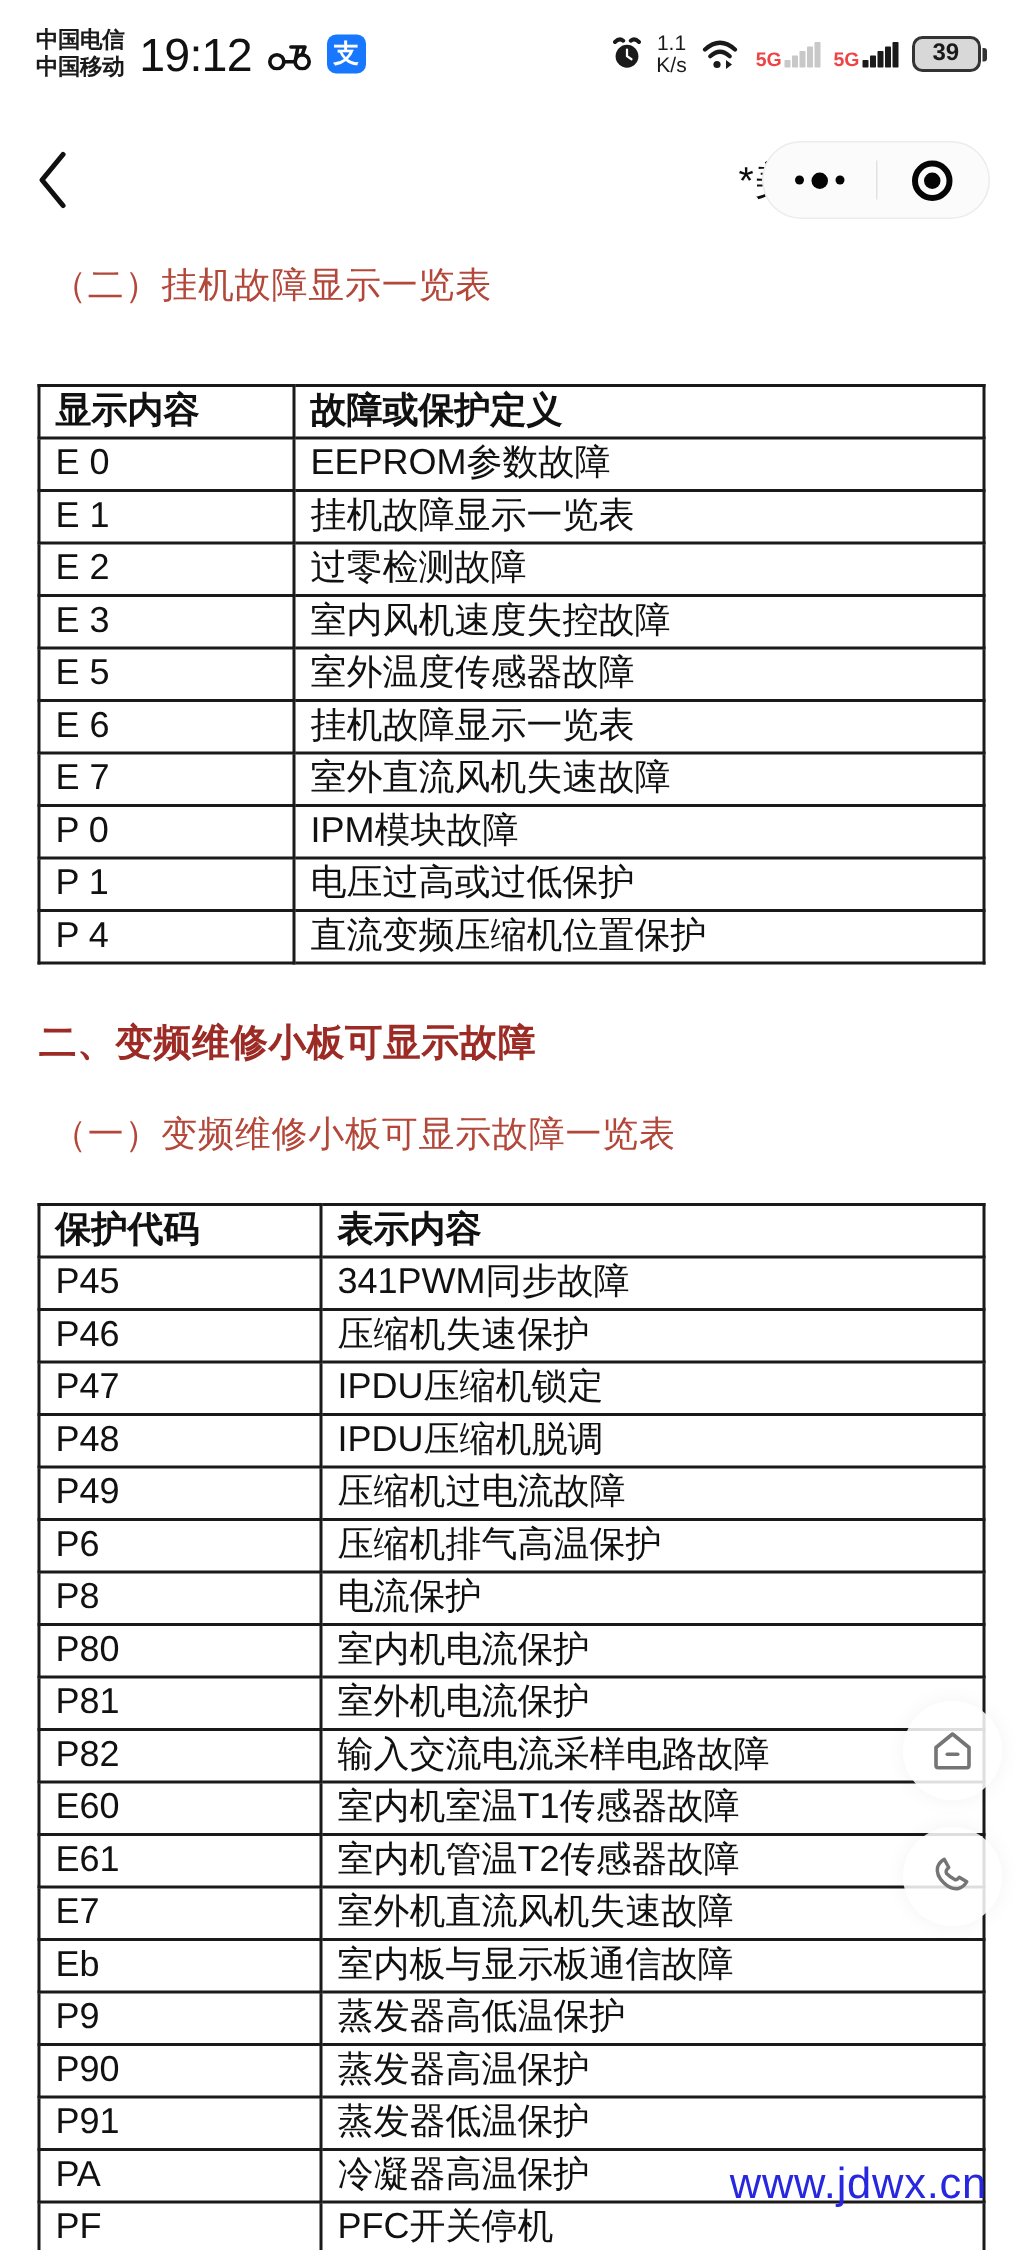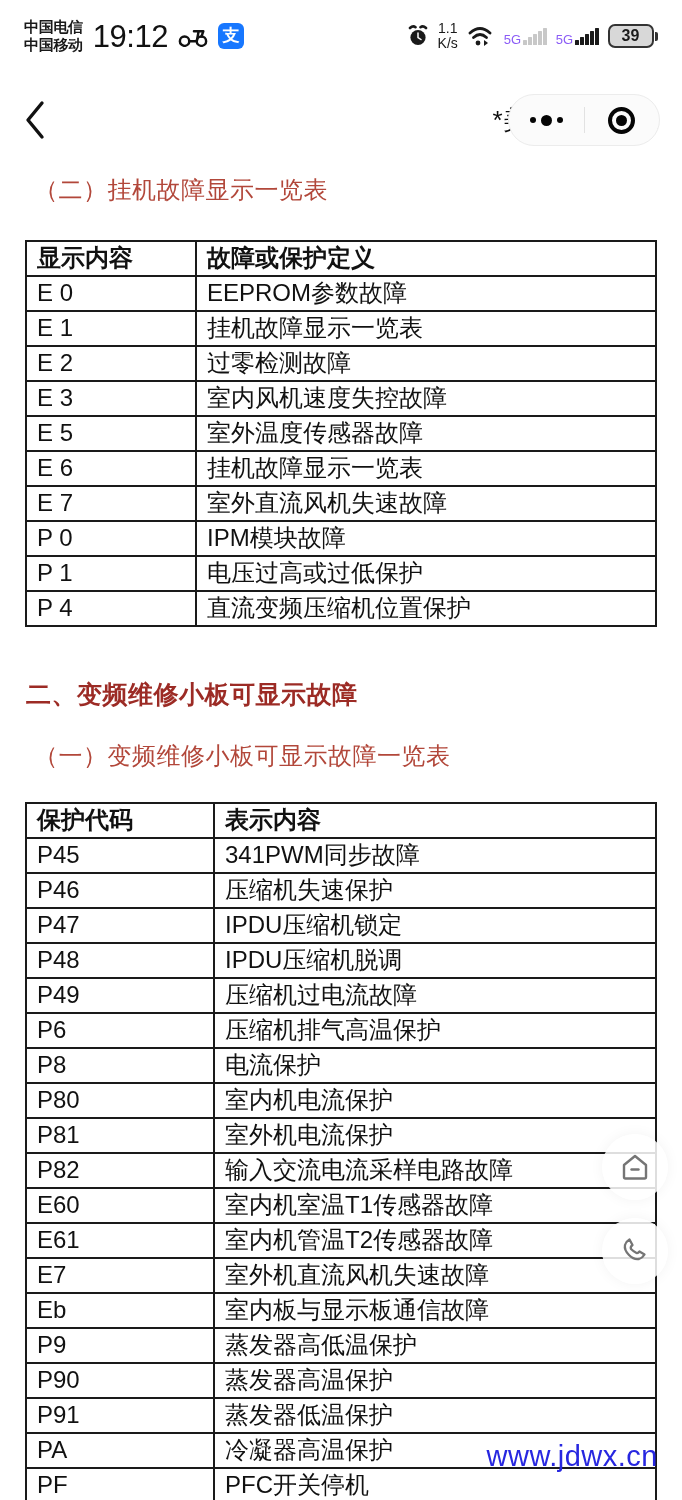--- a/index.html
+++ b/index.html
@@ -28,21 +28,21 @@
   .alipay-icon {
     width:26px; height:26px; border-radius:6px; background:#1777FF;
     color:#fff; font-size:17px; font-weight:700; line-height:26px; text-align:center;
   }
   .sb-right { display:flex; align-items:center; gap:9px; }
   .netspeed {
     display:flex; flex-direction:column; align-items:center;
     font-size:14px; line-height:15px; color:#1a1a1a; font-weight:500;
   }
   .sig-group { display:flex; align-items:flex-end; gap:2px; }
-  .sig-label { font-size:13px; font-weight:400; color:#8b5cf6; line-height:11px; }
+  .sig-label { font-size:13px; font-weight:700; color:#ef4444; line-height:11px; }
   .bars { display:flex; align-items:flex-end; gap:1.5px; height:17px; }
   .bars i { display:block; width:3.5px; background:#1a1a1a; border-radius:0.5px; }
   .bars i:nth-child(1){height:5px;} .bars i:nth-child(2){height:8px;}
   .bars i:nth-child(3){height:11px;} .bars i:nth-child(4){height:14px;}
   .bars i:nth-child(5){height:17px;}
   .bars.dim i { background:#c8c8c8; }
   .battery {
     display:flex; align-items:center;
   }
   .batt-body {
@@ -107,21 +107,21 @@
     font-weight:400;
     color:#111;
     text-align:left;
     height:31px;
     line-height:28px;
     white-space:nowrap;
     overflow:hidden;
   }
   table.faults th { font-weight:700; }
 
-  #table1 { position:absolute; left:25px; top:72px; width:630px; }
+  #table1 { position:absolute; left:25px; top:88px; width:630px; }
   #table1 col.c1 { width:170px; }
   #table1 col.c2 { width:460px; }
 
   #table2 { position:absolute; left:25px; top:634px; width:630px; }
   #table2 col.c1 { width:188px; }
   #table2 col.c2 { width:442px; }
 
   .h1-pos { position:absolute; left:0; top:6px; }
   .h2-pos { position:absolute; left:0; top:510px; }
   .h3-pos { position:absolute; left:0; top:572px; }

